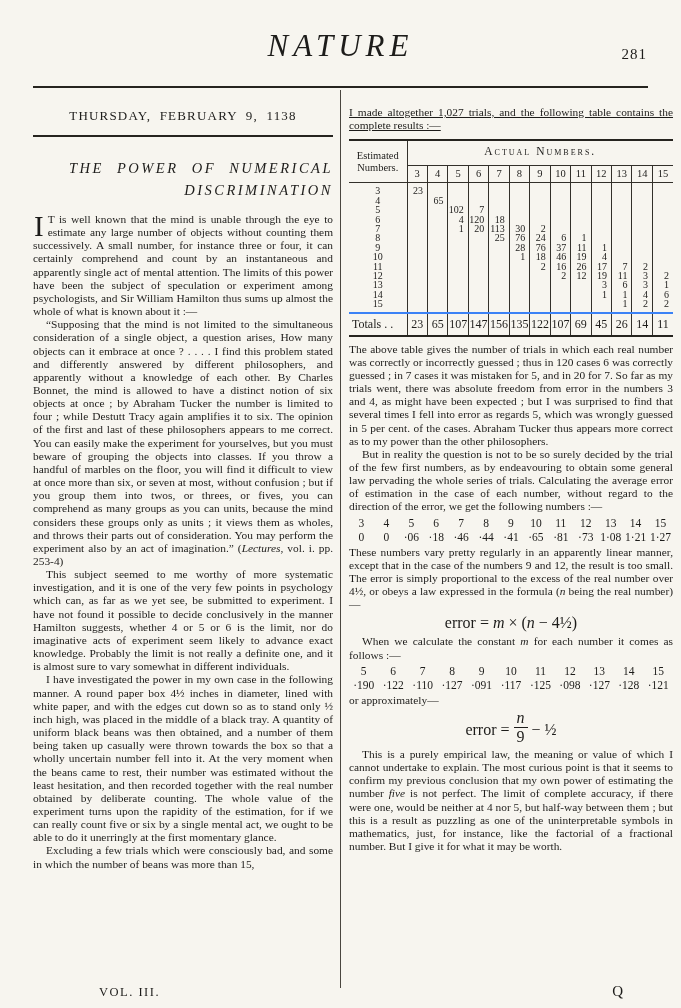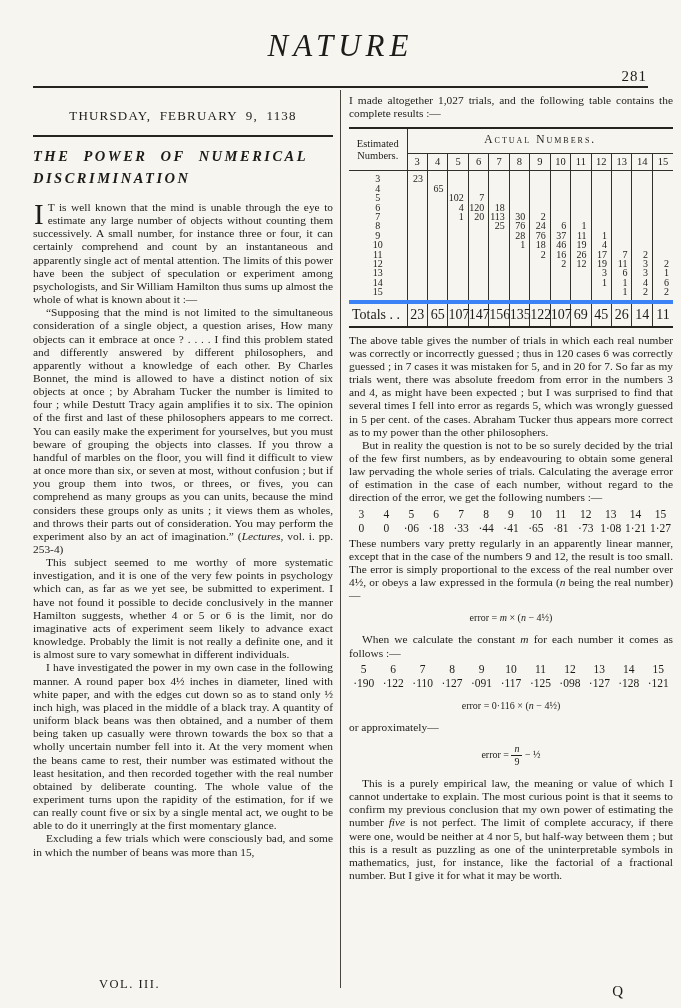--- a/index.html
+++ b/index.html
@@ -5,64 +5,64 @@
   * { box-sizing: border-box; }
   html,body { margin:0; padding:0; background:#d8d5cd; }
   .page {
     position:relative; width:681px; height:1008px; overflow:hidden;
     background:#f7f5ef;
     font-family:"Liberation Serif","DejaVu Serif",serif;
     color:#1d1c1a;
   }
   .masthead { position:absolute; top:28px; left:0; width:100%; text-align:center; }
   .journal-title { display:inline-block; font-style:italic; font-size:31px; letter-spacing:5px; }
-  .page-number { position:absolute; top:68px; right:34px; font-size:15px; letter-spacing:1px; }
+  .page-number { position:absolute; top:46px; right:34px; font-size:15px; letter-spacing:1px; }
   .header-rule { position:absolute; top:86px; left:33px; width:615px; height:2px; background:#26241f; }
   .columns { position:absolute; top:90px; left:33px; right:6px; bottom:0; display:flex; }
   .divider { width:1px; background:#4a463f; margin:0 8px 20px 7px; }
   .left-col { width:300px; position:relative; }
   .right-col { flex:1; position:relative; padding-right:2px; }
 
   .issue-date { text-align:center; font-size:13px; letter-spacing:1.2px; word-spacing:4px; margin-top:18px; }
   .date-rule { height:2px; background:#26241f; margin-top:11px; }
-  .article-title { margin:8px 0 0; text-align:left; font-style:italic; font-weight:bold;
+  .article-title { margin:20px 0 0; text-align:right; font-style:italic; font-weight:normal;
                    font-size:14.5px; letter-spacing:2.5px; word-spacing:7px; line-height:1.55; }
   .body { margin-top:11px; }
   .body p, .rc p { margin:0; font-size:11.4px; line-height:13.15px; text-align:justify; }
   p.indent { text-indent:13px; }
   .dropcap { float:left; font-size:29px; line-height:25px; padding:1px 4px 0 1px; }
-  .vol-footer { position:absolute; bottom:16px; left:66px; font-size:12.5px; letter-spacing:1.5px; }
-
-  .rc .intro { margin-top:4px; }
+  .vol-footer { position:absolute; bottom:8px; left:66px; font-size:12.5px; letter-spacing:1.5px; }
+
+  .rc .intro { margin-top:16px;text-decoration:underline; }
   .nat-table { width:100%; border-collapse:collapse; table-layout:fixed;
                border-top:2px solid #26241f; border-bottom:2px solid #26241f;
                margin:7px 0 6px; }
   .nat-table th, .nat-table td { font-weight:normal; }
   th.est { width:58px; font-size:10.5px; line-height:11.5px; text-align:center; vertical-align:middle;
            border-right:1px solid #33302a; border-bottom:1px solid #33302a; padding:2px; }
   th.actual { font-variant:small-caps; letter-spacing:2px; font-size:11.5px;
               border-bottom:1px solid #33302a; padding:4px 0 8px; text-align:center; }
   th.colnum { font-size:10.5px; text-align:center; padding:2px 0 3px;
               border-left:1px solid #33302a; border-bottom:1px solid #33302a; }
   .nat-table tbody td { font-size:10px; line-height:9.4px; height:9.4px; padding:0 4px 0 0;
                         text-align:right; border-left:1px solid #33302a; }
   .nat-table tbody td.rowlabel { text-align:center; padding:0; border-left:none;
                                  border-right:1px solid #33302a; }
   .nat-table tbody tr:first-child td { padding-top:3px; height:12px; }
   .nat-table tbody tr:last-child td { padding-bottom:3px; height:12px; }
-  .nat-table tfoot td { font-size:14px; border-top:4px solid #3b82f6; border-left:1px solid #33302a;
+  .nat-table tfoot td { font-size:12px; border-top:2px solid #3b82f6; border-left:1px solid #33302a;
                         text-align:center; padding:3px 0; }
   .nat-table tfoot td.totlabel { text-align:left; padding-left:3px; border-left:none;
                                  border-right:1px solid #33302a; }
 
   .series { display:flex; margin:2px 0; }
   .series .pair { flex:1; text-align:center; }
   .series .snum { font-size:11.5px; line-height:14px; }
   .series .sval { font-size:11.5px; line-height:14px; }
-  .formula { text-align:center; font-size:10px; margin:10px 0; }
+  .formula { text-align:center; font-size:16px; margin:3px 0; }
   .frac { display:inline-block; text-align:center; vertical-align:-7px; line-height:1; }
   .frac .ftop { display:block; border-bottom:1px solid #1d1c1a; padding:0 3px 1px; }
   .frac .fbot { display:block; padding-top:1px; }
   .sig { position:absolute; bottom:8px; right:52px; font-size:15px; }
 </style>
 </head>
 <body>
 
 <div class="page">
 
@@ -363,21 +363,21 @@
           <div class="pair">
             <div class="snum">5</div>
             <div class="sval">·06</div>
           </div>
           <div class="pair">
             <div class="snum">6</div>
             <div class="sval">·18</div>
           </div>
           <div class="pair">
             <div class="snum">7</div>
-            <div class="sval">·33</div>
+            <div class="sval">·46</div>
           </div>
           <div class="pair">
             <div class="snum">8</div>
             <div class="sval">·44</div>
           </div>
           <div class="pair">
             <div class="snum">9</div>
             <div class="sval">·41</div>
           </div>
           <div class="pair">
@@ -453,21 +453,20 @@
             <div class="snum">14</div>
             <div class="sval">·128</div>
           </div>
           <div class="pair">
             <div class="snum">15</div>
             <div class="sval">·121</div>
           </div>
         </div>
 
 
-      <div class="formula"><span>error = 0·116 × (</span><i>n</i><span> − 4½)</span></div>
 
       <p>or approximately—</p>
 
       <div class="formula"><span>error = </span><span class="frac"><i class="ftop">n</i><span class="fbot">9</span></span><span> − ½</span></div>
 
       <p class="indent"><span>This is a purely empirical law, the meaning or value of which I cannot undertake to explain.  The most curious point is that it seems to confirm my previous conclusion that my own power of estimating the number </span><i>five</i><span> is not perfect.  The limit of complete accuracy, if there were one, would be neither at 4 nor 5, but half-way between them ; but this is a result as puzzling as one of the uninterpretable symbols in mathematics, just, for instance, like the factorial of a fractional number.  But I give it for what it may be worth.</span></p>
 
       <div class="sig">Q</div>
     </div>
 

